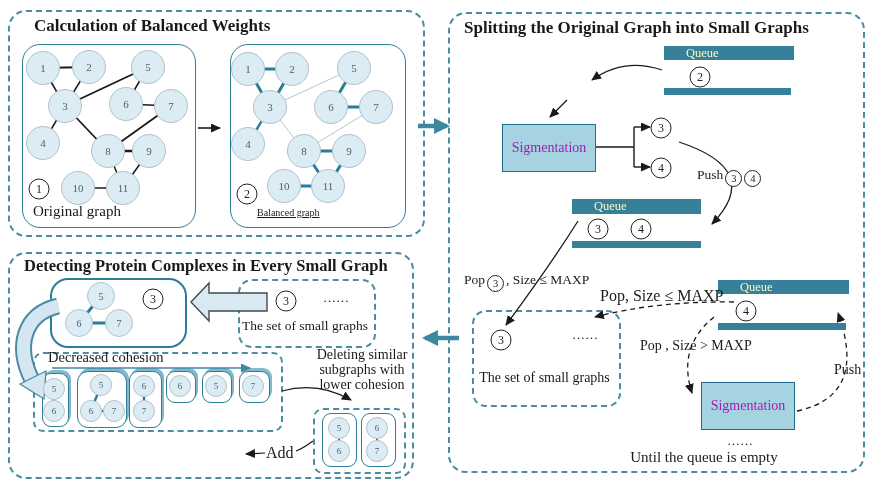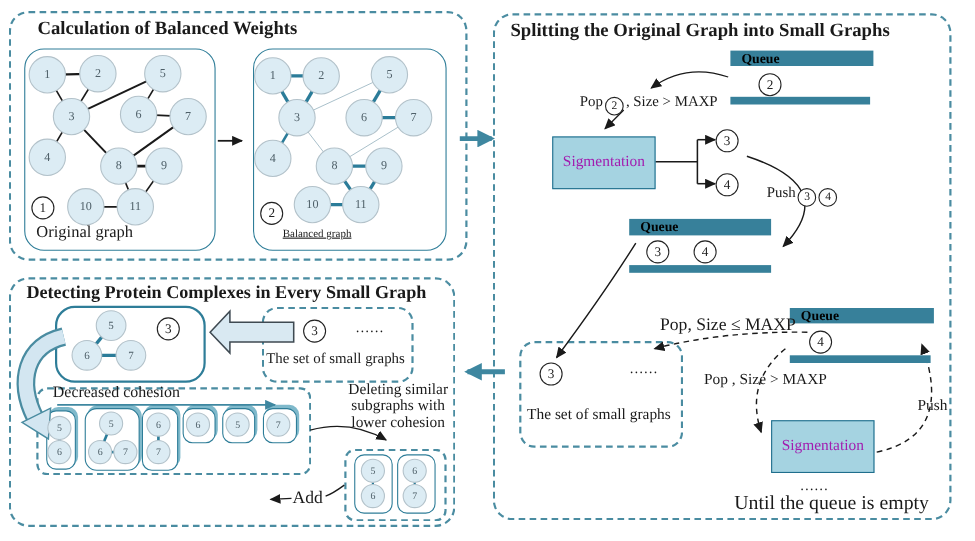--- a/index.html
+++ b/index.html
@@ -20,22 +20,22 @@
   .n20{width:20px;height:20px;font-size:9px;}
   .circ{position:absolute;transform:translate(-50%,-50%);width:19px;height:19px;border:1.3px solid #222;
         border-radius:50%;background:#fff;display:flex;align-items:center;justify-content:center;
         font-size:12px;color:#222;z-index:3;}
   .circ-in{display:inline-flex;width:15px;height:15px;border:1px solid #222;border-radius:50%;
         background:#fff;align-items:center;justify-content:center;font-size:10.5px;margin:0 2px;
         vertical-align:-3px;}
   .lbl{position:absolute;white-space:nowrap;z-index:4;}
   .ctr{position:absolute;transform:translate(-50%,-50%);white-space:nowrap;z-index:4;}
   .title{font-size:17px;font-weight:600;}
-  .qbar{position:absolute;background:#37809a;color:#000000;display:flex;align-items:center;
-        padding-left:10px;font-size:12.5px;font-weight:700;z-index:3;box-sizing:border-box;}
+  .qbar{position:absolute;background:#37809a;color:#fef9c3;display:flex;align-items:center;
+        padding-left:22px;font-size:12.5px;font-weight:400;z-index:3;box-sizing:border-box;}
   .qthin{position:absolute;background:#37809a;height:7px;z-index:3;}
   .segbox{position:absolute;background:#a5d3e1;border:1.6px solid #1f6e8c;display:flex;
         align-items:center;justify-content:center;font-size:14px;color:#a21caf;z-index:3;}
   .candidate{position:absolute;background:#7ec3d4;border:2px solid #21708e;
         border-radius:14px 10px 22px 14px;display:flex;align-items:center;justify-content:center;
         font-size:15px;font-weight:700;color:#132f3a;z-index:3;}
   .multiline{position:absolute;text-align:center;z-index:4;line-height:15px;font-size:14px;}
 </style>
 </head>
 <body>
@@ -184,42 +184,42 @@
   <div class="lbl" style="left:257px;top:207px;font-size:10px;text-decoration:underline;">Balanced graph</div>
 
   <div class="lbl title" style="left:464px;top:18px;">Splitting the Original Graph into Small Graphs</div>
 
   <div class="qbar" style="left:664px;top:46px;width:130px;height:14px;">
       <span>Queue</span>
     </div>
   <div class="circ" style="left:700px;top:77px;">2</div>
   <div class="qthin" style="left:664px;top:88px;width:127px;"></div>
 
-  <div class="lbl" style="left:527px;top:84px;font-size:13.5px;">
-    <span>Pop</span><span class="circ-in">2</span><span>, Size &gt; MAXP</span>
-  </div>
 
   <div class="segbox" style="left:502px;top:124px;width:92px;height:46px;">
     <span>Sigmentation</span>
   </div>
 
   <div class="circ" style="left:661px;top:128px;">3</div>
   <div class="circ" style="left:661px;top:168px;">4</div>
 
   <div class="lbl" style="left:697px;top:167px;font-size:13.5px;">
     <span>Push</span><span class="circ-in">3</span><span class="circ-in" style="margin-left:0;">4</span>
   </div>
 
   <div class="qbar" style="left:572px;top:199px;width:129px;height:15px;">
       <span>Queue</span>
     </div>
   <div class="circ" style="left:598px;top:229px;">3</div>
   <div class="circ" style="left:641px;top:229px;">4</div>
   <div class="qthin" style="left:572px;top:241px;width:129px;"></div>
 
+  <div class="lbl" style="left:464px;top:272px;font-size:13.5px;">
+    <span>Pop</span><span class="circ-in">3</span><span>, Size ≤ MAXP</span>
+  </div>
 
   <div class="lbl" style="left:600px;top:287px;font-size:16px;">Pop, Size ≤ MAXP</div>
 
   <div class="qbar" style="left:718px;top:280px;width:131px;height:14px;">
       <span>Queue</span>
     </div>
   <div class="circ" style="left:746px;top:311px;">4</div>
   <div class="qthin" style="left:718px;top:323px;width:128px;"></div>
 
   <div class="circ" style="left:501px;top:340px;">3</div>
@@ -227,21 +227,21 @@
   <div class="lbl" style="left:472px;top:370px;width:145px;text-align:center;font-size:14px;">The set of small graphs</div>
 
   <div class="lbl" style="left:640px;top:338px;font-size:14px;">Pop , Size &gt; MAXP</div>
   <div class="lbl" style="left:834px;top:362px;font-size:14px;">Push</div>
 
   <div class="segbox" style="left:701px;top:382px;width:92px;height:46px;">
     <span>Sigmentation</span>
   </div>
 
   <div class="ctr" style="left:740px;top:441px;font-size:13px;">……</div>
-  <div class="ctr" style="left:756px;top:457px;font-size:18px;">Until the queue is empty</div>
+  <div class="ctr" style="left:704px;top:457px;font-size:15px;">Until the queue is empty</div>
 
   <div class="lbl title" style="left:24px;top:256px;font-size:16.5px;">Detecting Protein Complexes in Every Small Graph</div>
 
   <div class="node n26" style="left:101px;top:296px;">5</div>
   <div class="node n26" style="left:79px;top:323px;">6</div>
   <div class="node n26" style="left:119px;top:323px;">7</div>
   <div class="circ" style="left:153px;top:299px;">3</div>
 
   <div class="circ" style="left:286px;top:301px;">3</div>
   <div class="ctr" style="left:336px;top:298px;font-size:13px;">……</div>

